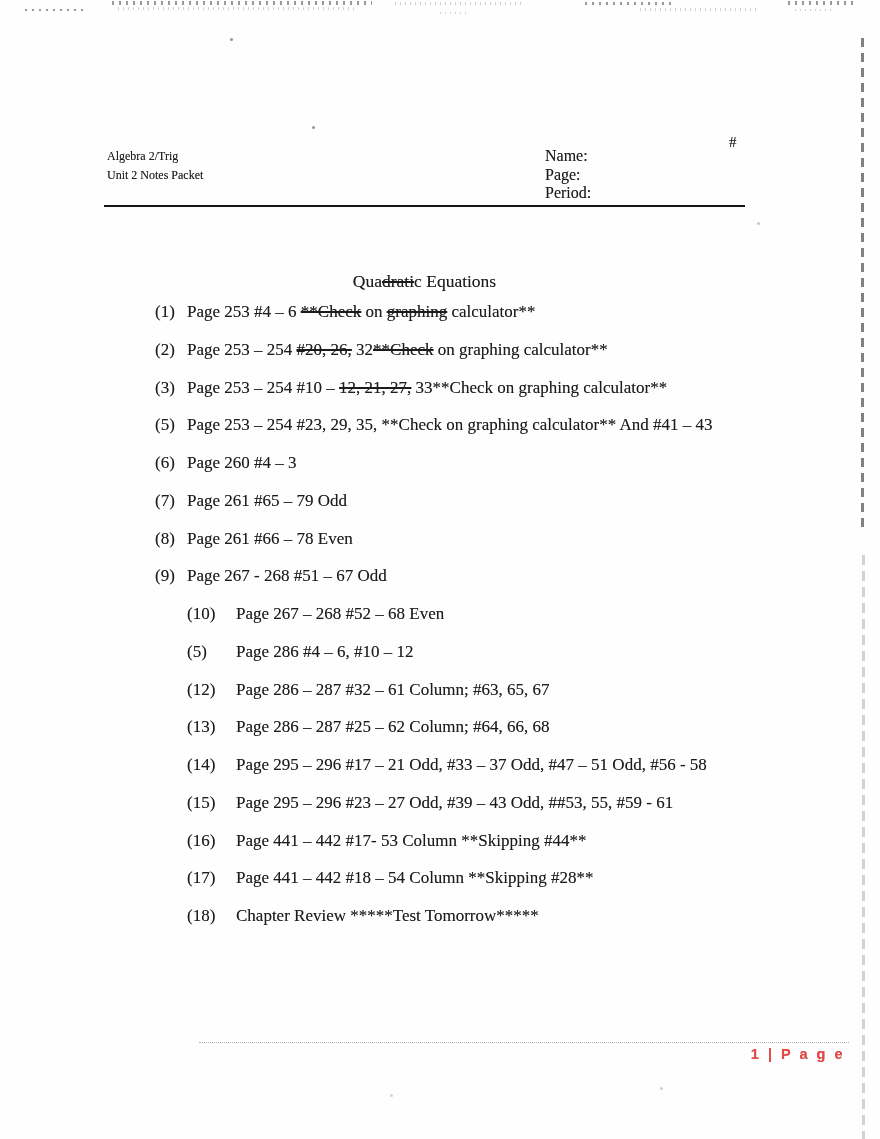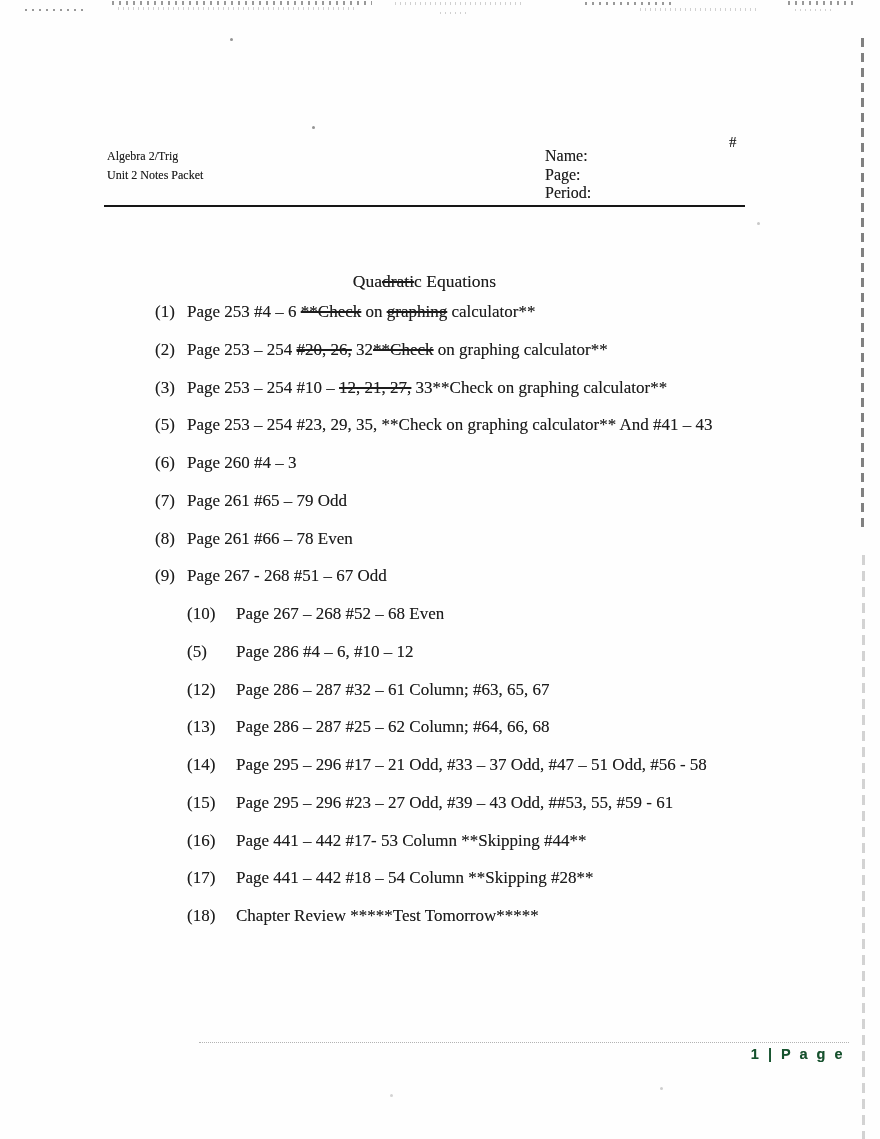--- a/index.html
+++ b/index.html
@@ -33,21 +33,21 @@
   .item .num{display:inline-block;}
   .item .num.narrow{width:32px;}
   .item .num.wide{width:49px;margin-left:32px;}
   .strike{text-decoration:line-through;text-decoration-thickness:1.5px;}
   .underline{text-decoration:underline;}
   
   .footer-rule{position:absolute;top:1042px;left:95px;width:650px;border-top:1px dotted #9a9a9a;opacity:.75;}
   .footer-page{
     position:absolute;top:1046px;left:0;width:741px;text-align:right;
     font-family:"Liberation Sans","DejaVu Sans",sans-serif;
-    font-size:14.5px;font-weight:bold;letter-spacing:2.5px;color:#14532d;
+    font-size:14.5px;font-weight:bold;letter-spacing:2.5px;color:#ef4444;
   }
   .txt{text-shadow:0 0 .4px rgba(20,20,20,.45);}
 </style>
 </head>
 <body>
 
 <div class="page">
 
   <div class="top-noise">
     <div class="noise-strip" style="left:25px;top:9px;width:60px;height:2px;"></div>

